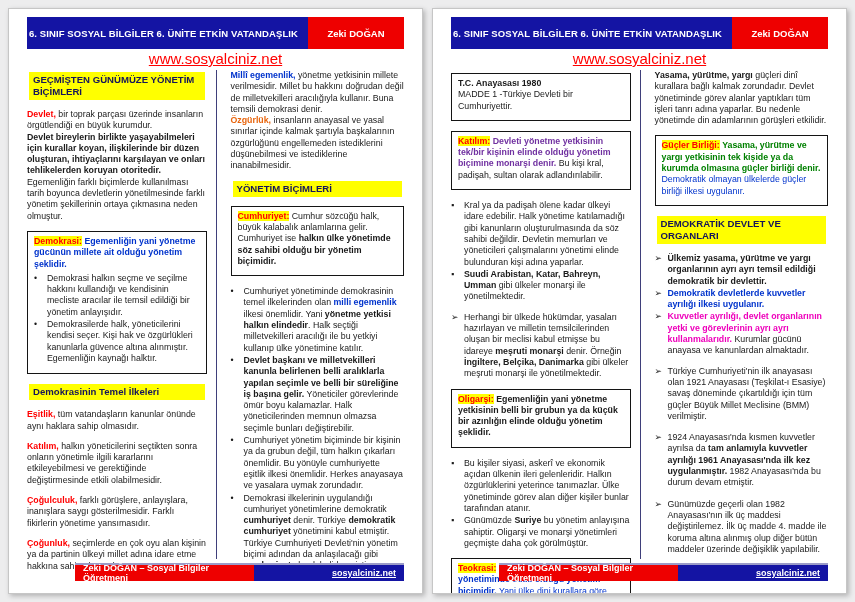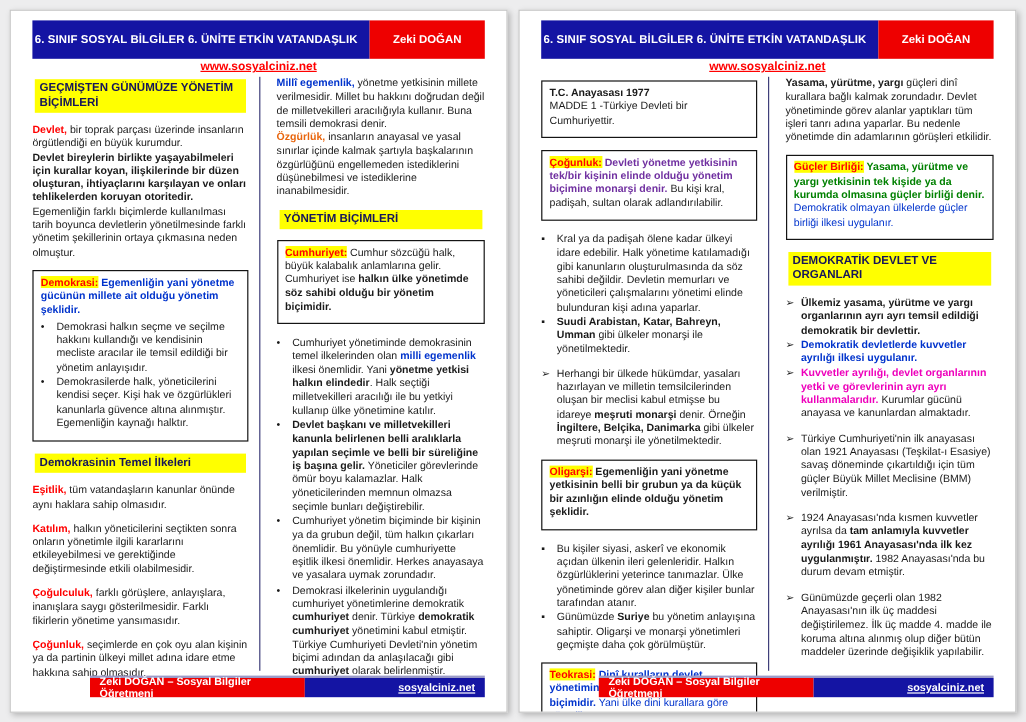--- a/index.html
+++ b/index.html
@@ -7,21 +7,21 @@
   .stage{display:flex;gap:9px;padding:8px;box-sizing:border-box;width:855px;height:602px;}
   .page{position:relative;flex:1;background:#ffffff;border:1px solid #c6c6c6;
     box-shadow:2px 2px 5px rgba(0,0,0,.25);box-sizing:border-box;
     padding:8px 18px 34px;display:flex;flex-direction:column;overflow:hidden;}
   
   .hdr{display:flex;height:32px;flex:none;}
   .hdr-title{flex:1;background:#1414a3;color:#fff;font-weight:700;font-size:9.5px;
     display:flex;align-items:center;justify-content:flex-end;padding-right:10px;letter-spacing:.1px;}
   .hdr-author{width:96px;background:#ee0000;color:#fff;font-weight:700;font-size:9.5px;
     display:flex;align-items:center;justify-content:center;}
-  .toplink{flex:none;text-align:center;color:#ff0000;font-weight:700;font-size:10px;
+  .toplink{flex:none;text-align:center;color:#ff0000;font-weight:400;font-size:15px;
     text-decoration:underline;margin:1px 0 3px;}
   
   .columns{flex:1;display:flex;min-height:0;}
   .col{width:50%;box-sizing:border-box;padding-right:9px;font-size:8.8px;line-height:11.3px;color:#1a1a1a;}
   .col.col2{border-left:1.5px solid #3f3f7a;padding-left:14px;padding-right:0;}
   
   .heading{background:#ffff00;color:#15155a;font-weight:700;font-size:9.6px;line-height:12px;
     text-align:left;padding:2px 4px;margin:2px 2px 9px;}
   .para{margin:0 0 9px;}
   .para.tight{margin:0 0 3px;}
@@ -115,22 +115,22 @@
   </div>
 
   <div class="page">
     <div class="hdr">
       <div class="hdr-title">6. SINIF SOSYAL BİLGİLER 6. ÜNİTE ETKİN VATANDAŞLIK</div>
       <div class="hdr-author">Zeki DOĞAN</div>
     </div>
     <div class="toplink">www.sosyalciniz.net</div>
     <div class="columns">
       <div class="col" id="p1c0">
-          <div class="box"><span class="s-b">T.C. Anayasası 1977</span><br><span class="s-n">MADDE 1 -Türkiye Devleti bir Cumhuriyettir.</span></div>
-          <div class="box"><span class="s-hl">Çoğunluk:</span><span class="s-n"> </span><span class="s-p">Devleti yönetme yetkisinin tek/bir kişinin elinde olduğu yönetim biçimine monarşi denir.</span><span class="s-n"> Bu kişi kral, padişah, sultan olarak adlandırılabilir.</span></div>
+          <div class="box"><span class="s-b">T.C. Anayasası 1980</span><br><span class="s-n">MADDE 1 -Türkiye Devleti bir Cumhuriyettir.</span></div>
+          <div class="box"><span class="s-hl">Katılım:</span><span class="s-n"> </span><span class="s-p">Devleti yönetme yetkisinin tek/bir kişinin elinde olduğu yönetim biçimine monarşi denir.</span><span class="s-n"> Bu kişi kral, padişah, sultan olarak adlandırılabilir.</span></div>
           <div class="bullets">
             <div class="bullet-item">
               <span class="marker">▪</span>
               <span class="bullet-text"><span class="s-n">Kral ya da padişah ölene kadar ülkeyi idare edebilir. Halk yönetime katılamadığı gibi kanunların oluşturulmasında da söz sahibi değildir. Devletin memurları ve yöneticileri çalışmalarını yönetimi elinde bulunduran kişi adına yaparlar.</span></span>
             </div>
             <div class="bullet-item">
               <span class="marker">▪</span>
               <span class="bullet-text"><span class="s-b">Suudi Arabistan, Katar, Bahreyn, Umman</span><span class="s-n"> gibi ülkeler monarşi ile yönetilmektedir.</span></span>
             </div>
           </div>

